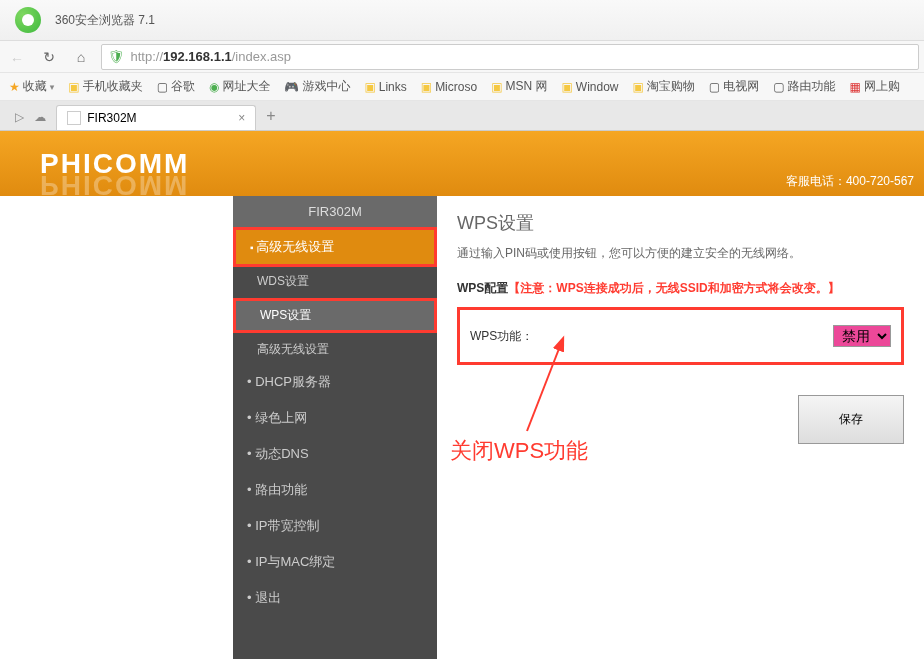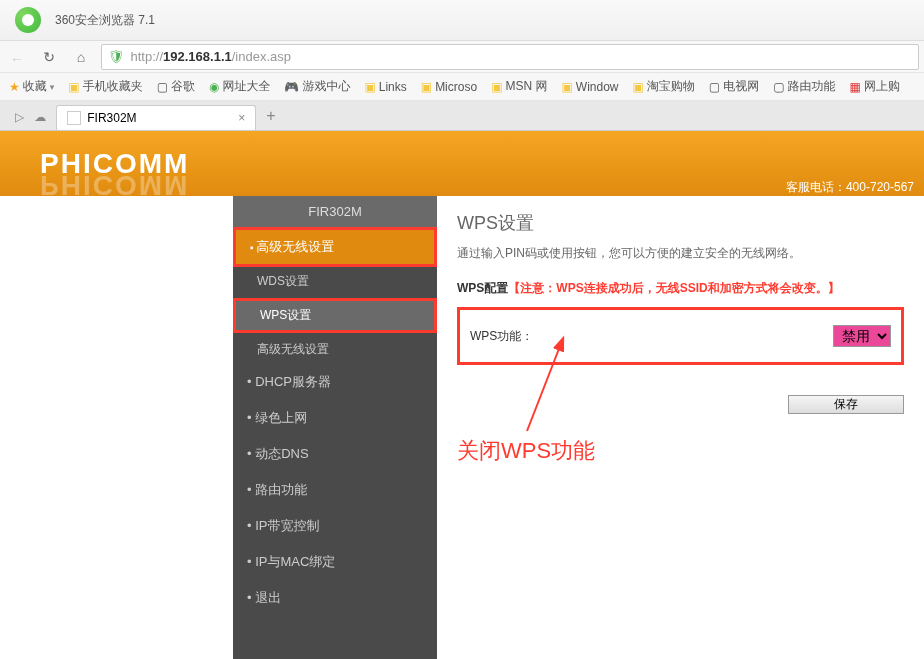--- a/index.html
+++ b/index.html
@@ -30,21 +30,21 @@
     .tab { background: #fff; border: 1px solid #ccc; border-bottom: none; border-radius: 3px 3px 0 0; padding: 5px 10px; display: flex; align-items: center; gap: 6px; font-size: 12px; min-width: 200px; }
     .tab-favicon { width: 14px; height: 14px; border: 1px solid #ccc; background: #fff; }
     .tab-close { margin-left: auto; color: #888; cursor: pointer; }
     .new-tab { padding: 5px 10px; color: #888; cursor: pointer; font-size: 16px; }
     
     
     .router-page { display: flex; flex-direction: column; height: calc(659px - 123px); }
     .router-header { height: 65px; background: linear-gradient(#f5a623, #e08b0f); display: flex; align-items: center; padding: 0 0 0 40px; position: relative; }
     .phicomm-logo { color: #fff; font-size: 28px; font-weight: bold; letter-spacing: 2px; }
     .phicomm-reflect { position: absolute; top: 38px; left: 40px; color: rgba(255,255,255,0.3); font-size: 28px; font-weight: bold; letter-spacing: 2px; transform: scaleY(-1); }
-    .hotline { margin-left: auto; color: #fff; font-size: 12px; padding-right: 10px; align-self: flex-end; }
+    .hotline { margin-left: auto; color: #fff; font-size: 12px; padding-right: 10px; align-self: flex-end; padding-bottom: 6px; }
     
     .router-body { flex: 1; display: flex; }
     
     .sidebar { width: 204px; background: #4a4a4a; margin-left: 233px; }
     .sidebar-model { background: #6a6a6a; color: #ddd; text-align: center; padding: 8px; font-size: 13px; }
     .sidebar-active { background: #e08b0f; color: #fff; padding: 8px 14px; font-size: 13px; }
     .sidebar-sub { color: #ccc; padding: 6px 24px; font-size: 12px; cursor: pointer; }
     .sidebar-sub.selected { background: #6a6a6a; color: #fff; }
     .sidebar-item { color: #ccc; padding: 9px 14px; font-size: 13px; cursor: pointer; }
     .bullet::before { content: '• '; }
@@ -56,24 +56,24 @@
     .content h2 { font-size: 18px; color: #666; font-weight: normal; margin-bottom: 10px; }
     .content-desc { font-size: 12px; color: #666; margin-bottom: 12px; }
     .config-label { font-size: 12px; padding: 6px 0; }
     .config-label b { color: #333; }
     .config-note { color: #ff3b30; font-weight: bold; }
     
     .wps-row { border: 3px solid #ff3b30; padding: 15px 10px; display: flex; align-items: center; margin-top: 4px; }
     .wps-label { font-size: 12px; color: #333; }
     .wps-select { margin-left: auto; border: 1px solid #999; background: #ec4899; padding: 1px 4px; font-size: 14px; }
     
-    .save-btn { display: block; margin: 30px 0 0 auto; width: 116px; padding: 0; background: linear-gradient(#f5f5f5,#ddd); border: 1px solid #999; font-size: 12px; cursor: pointer; }
+    .save-btn { display: block; margin: 30px 0 0 auto; width: 106px; padding: 15px; background: linear-gradient(#f5f5f5,#ddd); border: 1px solid #999; font-size: 12px; cursor: pointer; }
     
     .arrow-svg { position: absolute; left: 80px; top: 135px; }
-    .annotation { position: absolute; left: 20px; top: 240px; color: #ff3b30; font-size: 22px; }
+    .annotation { position: absolute; left: 13px; top: 240px; color: #ff3b30; font-size: 22px; }
   </style>
 </head>
 <body>
 
 <div class="browser-top">
   <div class="browser-logo">
     <div class="logo-circle"></div>
   </div>
   <span class="browser-title">360安全浏览器 7.1</span>
 </div>

